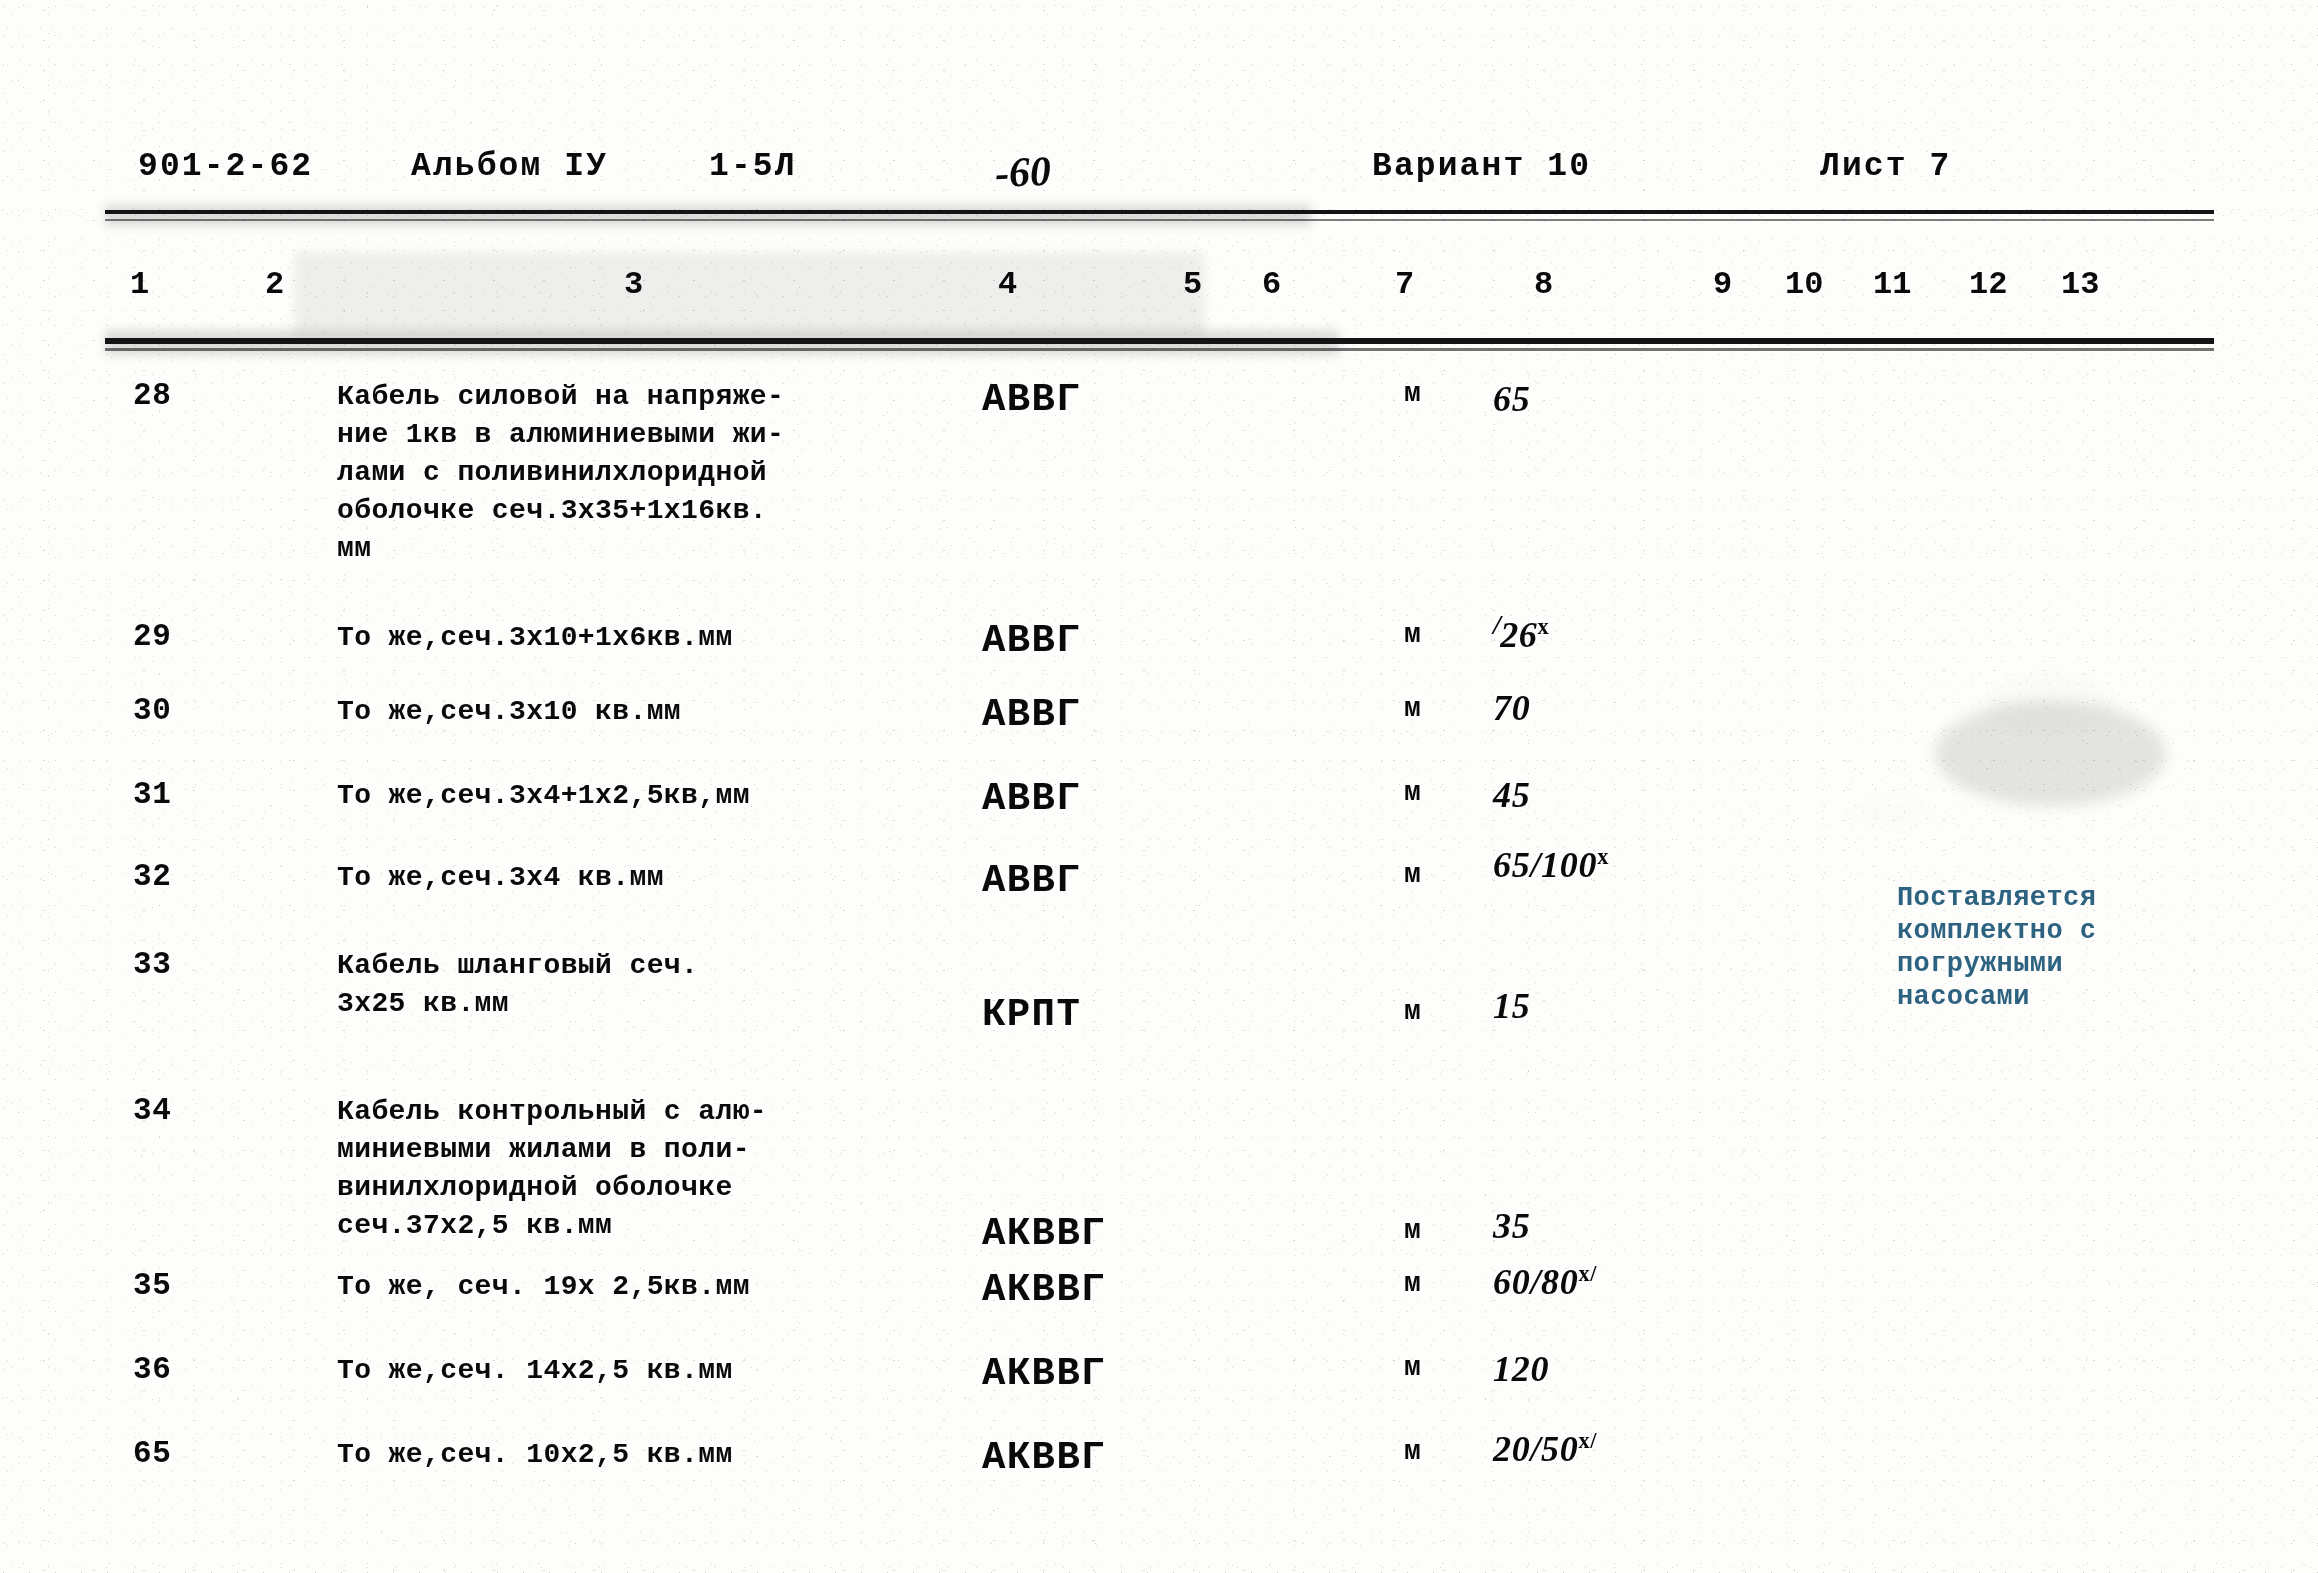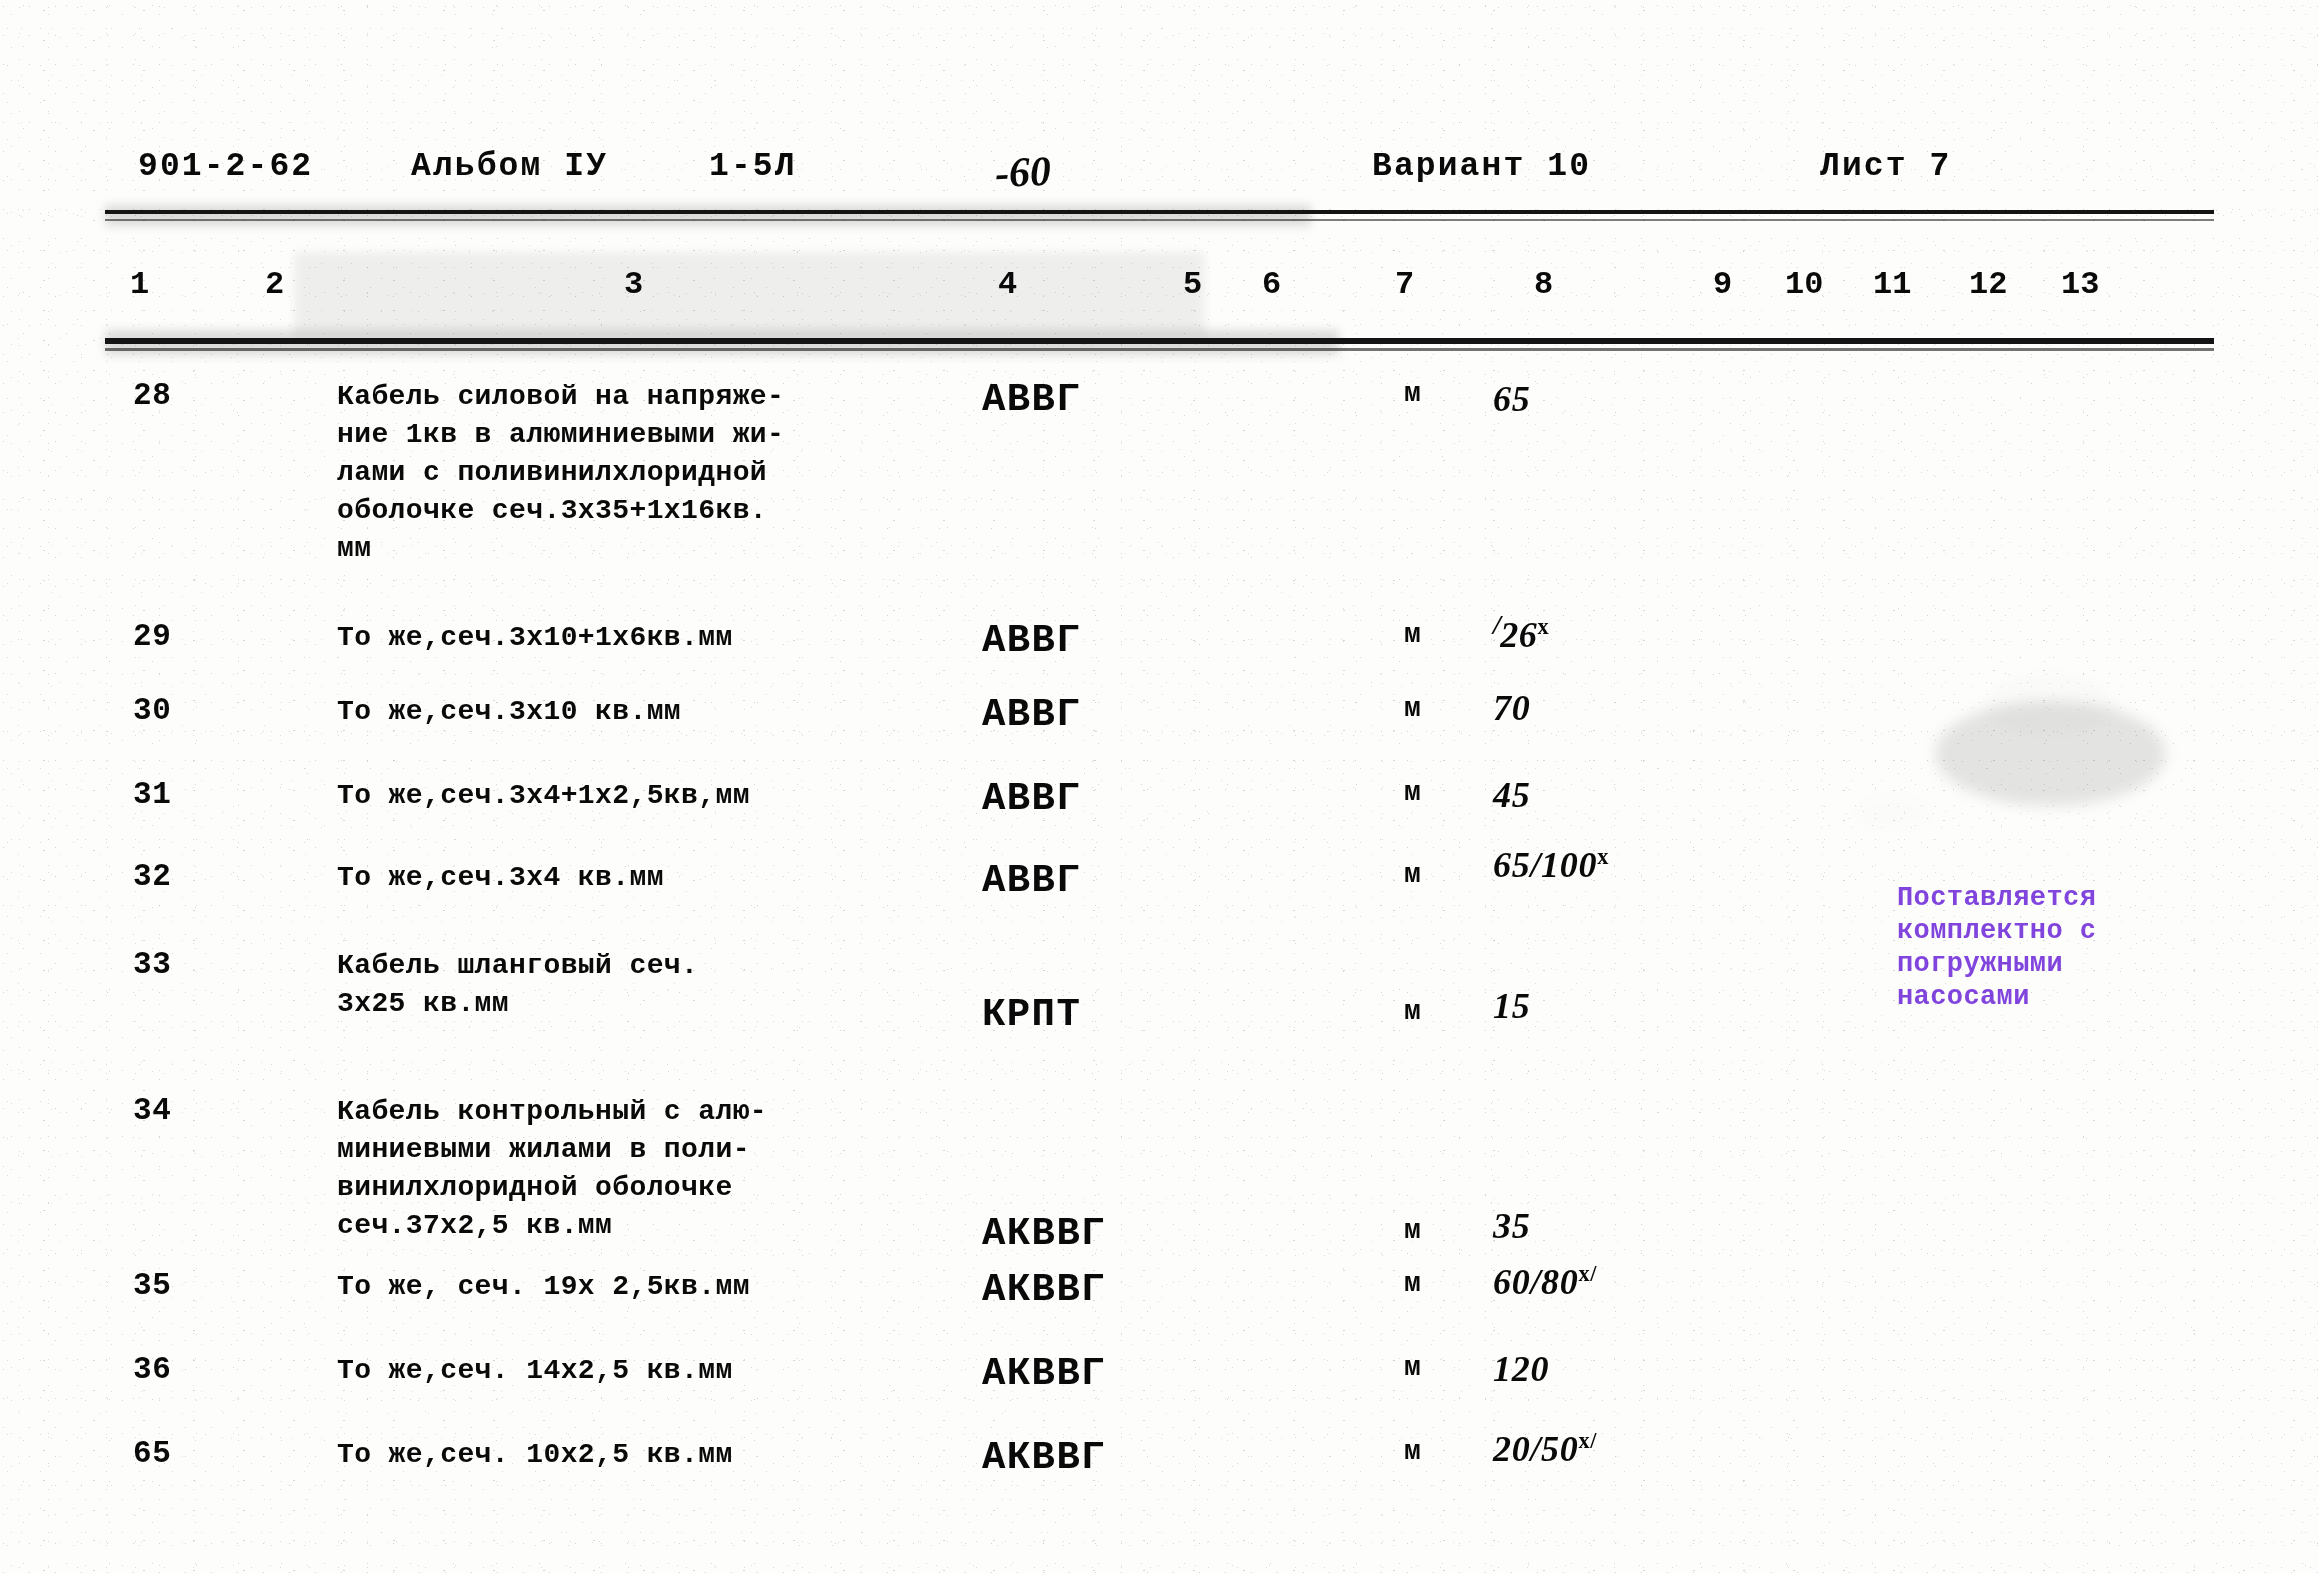--- a/index.html
+++ b/index.html
@@ -168,21 +168,21 @@
   
   .side-note{
     position:absolute;
     left:1897px;
     top:882px;
     width:365px;
     font-size:27px;
     font-weight:700;
     line-height:33px;
     letter-spacing:0.4px;
-    color:#6d28d9;
+    color:#0c4a6e;
     white-space:pre-line;
     opacity:.86;
   }
 
   
   .blotch{
     position:absolute;
     pointer-events:none;
     border-radius:50%;
     background:rgba(0,0,0,.10);

